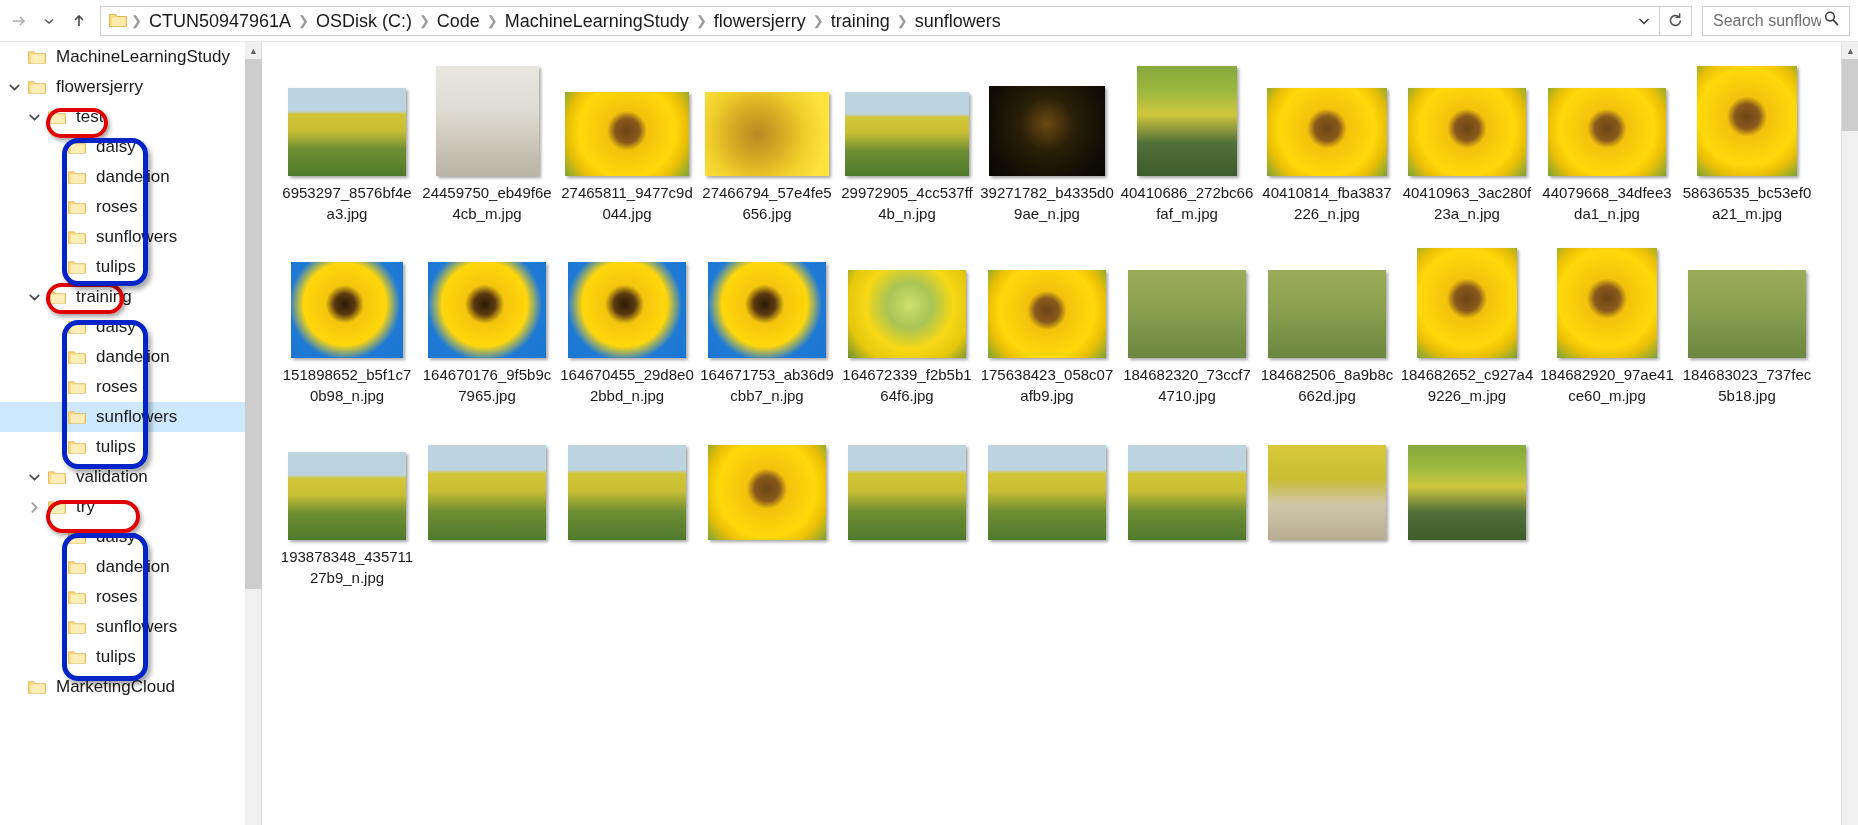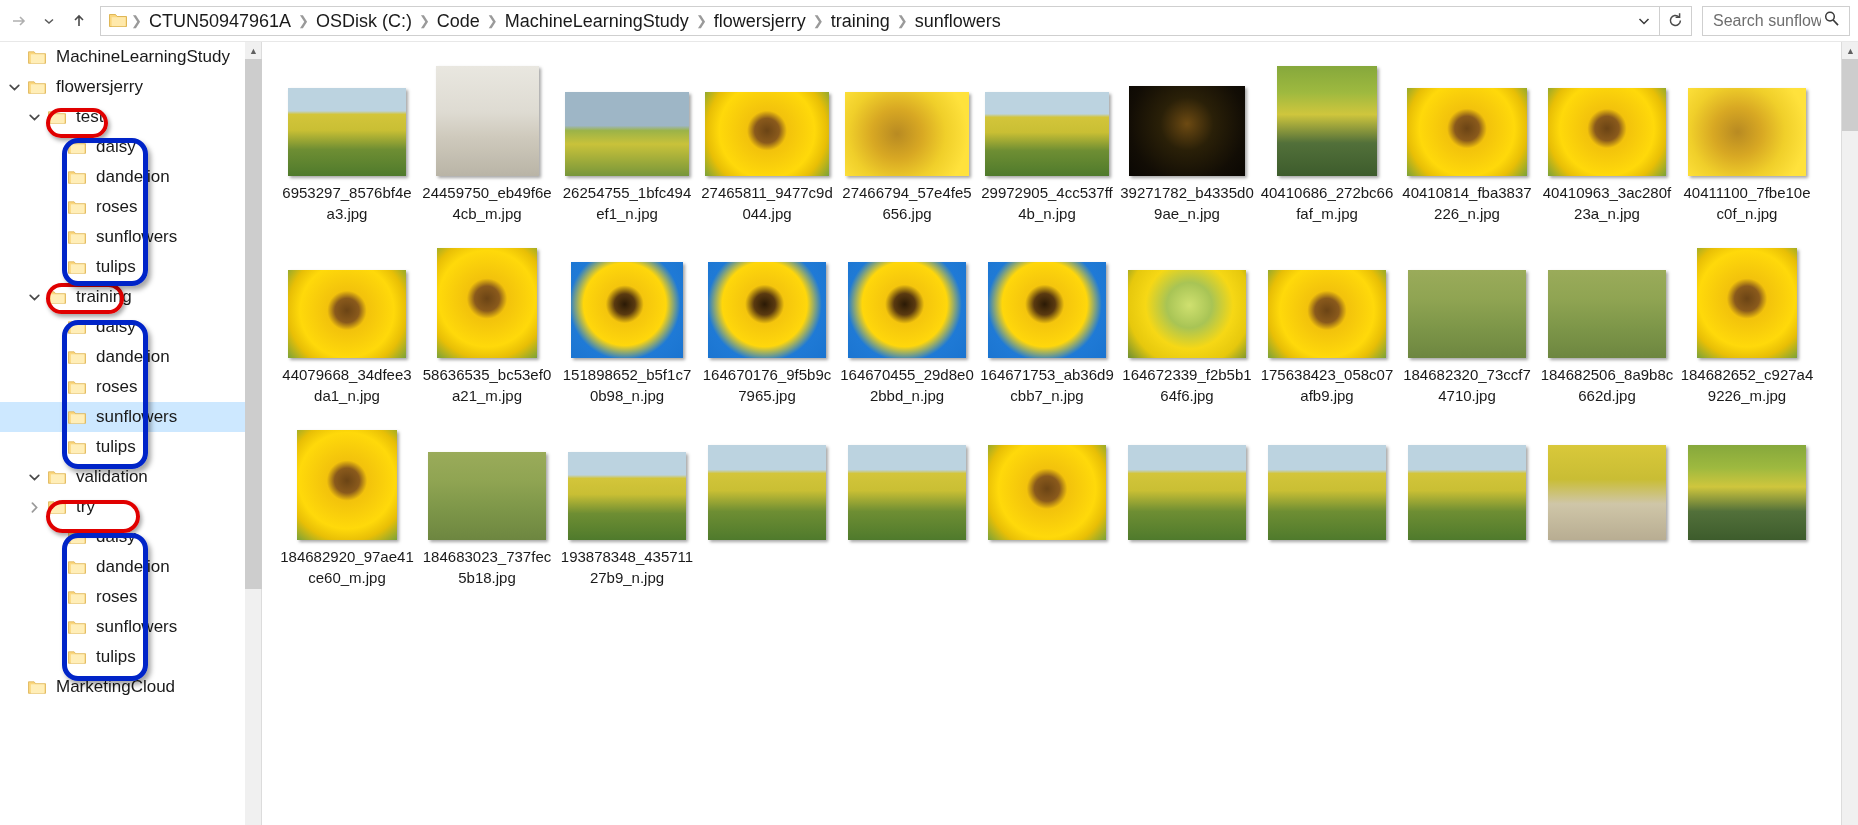--- a/index.html
+++ b/index.html
@@ -525,26 +525,20 @@
         <div class="fname">6953297_8576bf4ea3.jpg</div>
       </div>
       <div class="tile">
         <div class="thumb-wrap">
           <div class="thumb" style="width: 103px; height: 110px; background: linear-gradient(rgb(233, 231, 224) 0%, rgb(222, 219, 210) 42%, rgb(207, 202, 189) 64%, rgb(185, 180, 166) 100%);"></div>
         </div>
         <div class="fname">24459750_eb49f6e4cb_m.jpg</div>
       </div>
       <div class="tile">
         <div class="thumb-wrap">
-          <div class="thumb" style="width: 124px; height: 84px; background: linear-gradient(rgb(158, 182, 198) 0%, rgb(158, 182, 198) 40%, rgb(155, 179, 72) 46%, rgb(201, 194, 58) 62%, rgb(119, 150, 58) 100%);"></div>
-        </div>
-        <div class="fname">26254755_1bfc494ef1_n.jpg</div>
-      </div>
-      <div class="tile">
-        <div class="thumb-wrap">
           <div class="thumb" style="width: 124px; height: 84px; background: radial-gradient(circle at 50% 46%, rgb(107, 68, 21) 0%, rgb(138, 90, 28) 16%, rgb(242, 194, 12) 26%, rgb(255, 217, 10) 62%, rgb(232, 191, 6) 78%, rgb(122, 162, 58) 100%);"></div>
         </div>
         <div class="fname">27465811_9477c9d044.jpg</div>
       </div>
       <div class="tile">
         <div class="thumb-wrap">
           <div class="thumb" style="width: 124px; height: 84px; background: radial-gradient(circle at 42% 50%, rgb(184, 138, 34) 0%, rgb(216, 168, 35) 30%, rgb(240, 207, 42) 58%, rgb(255, 226, 60) 85%);"></div>
         </div>
         <div class="fname">27466794_57e4fe5656.jpg</div>
       </div>
@@ -570,26 +564,20 @@
         <div class="thumb-wrap">
           <div class="thumb" style="width: 120px; height: 88px; background: radial-gradient(circle at 50% 46%, rgb(107, 68, 21) 0%, rgb(138, 90, 28) 16%, rgb(242, 194, 12) 26%, rgb(255, 217, 10) 62%, rgb(232, 191, 6) 78%, rgb(122, 162, 58) 100%);"></div>
         </div>
         <div class="fname">40410814_fba3837226_n.jpg</div>
       </div>
       <div class="tile">
         <div class="thumb-wrap">
           <div class="thumb" style="width: 118px; height: 88px; background: radial-gradient(circle at 50% 46%, rgb(107, 68, 21) 0%, rgb(138, 90, 28) 16%, rgb(242, 194, 12) 26%, rgb(255, 217, 10) 62%, rgb(232, 191, 6) 78%, rgb(122, 162, 58) 100%);"></div>
         </div>
         <div class="fname">40410963_3ac280f23a_n.jpg</div>
-      </div>
-      <div class="tile">
-        <div class="thumb-wrap">
-          <div class="thumb" style="width: 118px; height: 88px; background: radial-gradient(circle at 42% 50%, rgb(184, 138, 34) 0%, rgb(216, 168, 35) 30%, rgb(240, 207, 42) 58%, rgb(255, 226, 60) 85%);"></div>
-        </div>
-        <div class="fname">40411100_7fbe10ec0f_n.jpg</div>
       </div>
       <div class="tile">
         <div class="thumb-wrap">
           <div class="thumb" style="width: 118px; height: 88px; background: radial-gradient(circle at 50% 46%, rgb(107, 68, 21) 0%, rgb(138, 90, 28) 16%, rgb(242, 194, 12) 26%, rgb(255, 217, 10) 62%, rgb(232, 191, 6) 78%, rgb(122, 162, 58) 100%);"></div>
         </div>
         <div class="fname">44079668_34dfee3da1_n.jpg</div>
       </div>
       <div class="tile">
         <div class="thumb-wrap">
           <div class="thumb" style="width: 100px; height: 110px; background: radial-gradient(circle at 50% 46%, rgb(107, 68, 21) 0%, rgb(138, 90, 28) 16%, rgb(242, 194, 12) 26%, rgb(255, 217, 10) 62%, rgb(232, 191, 6) 78%, rgb(122, 162, 58) 100%);"></div>

